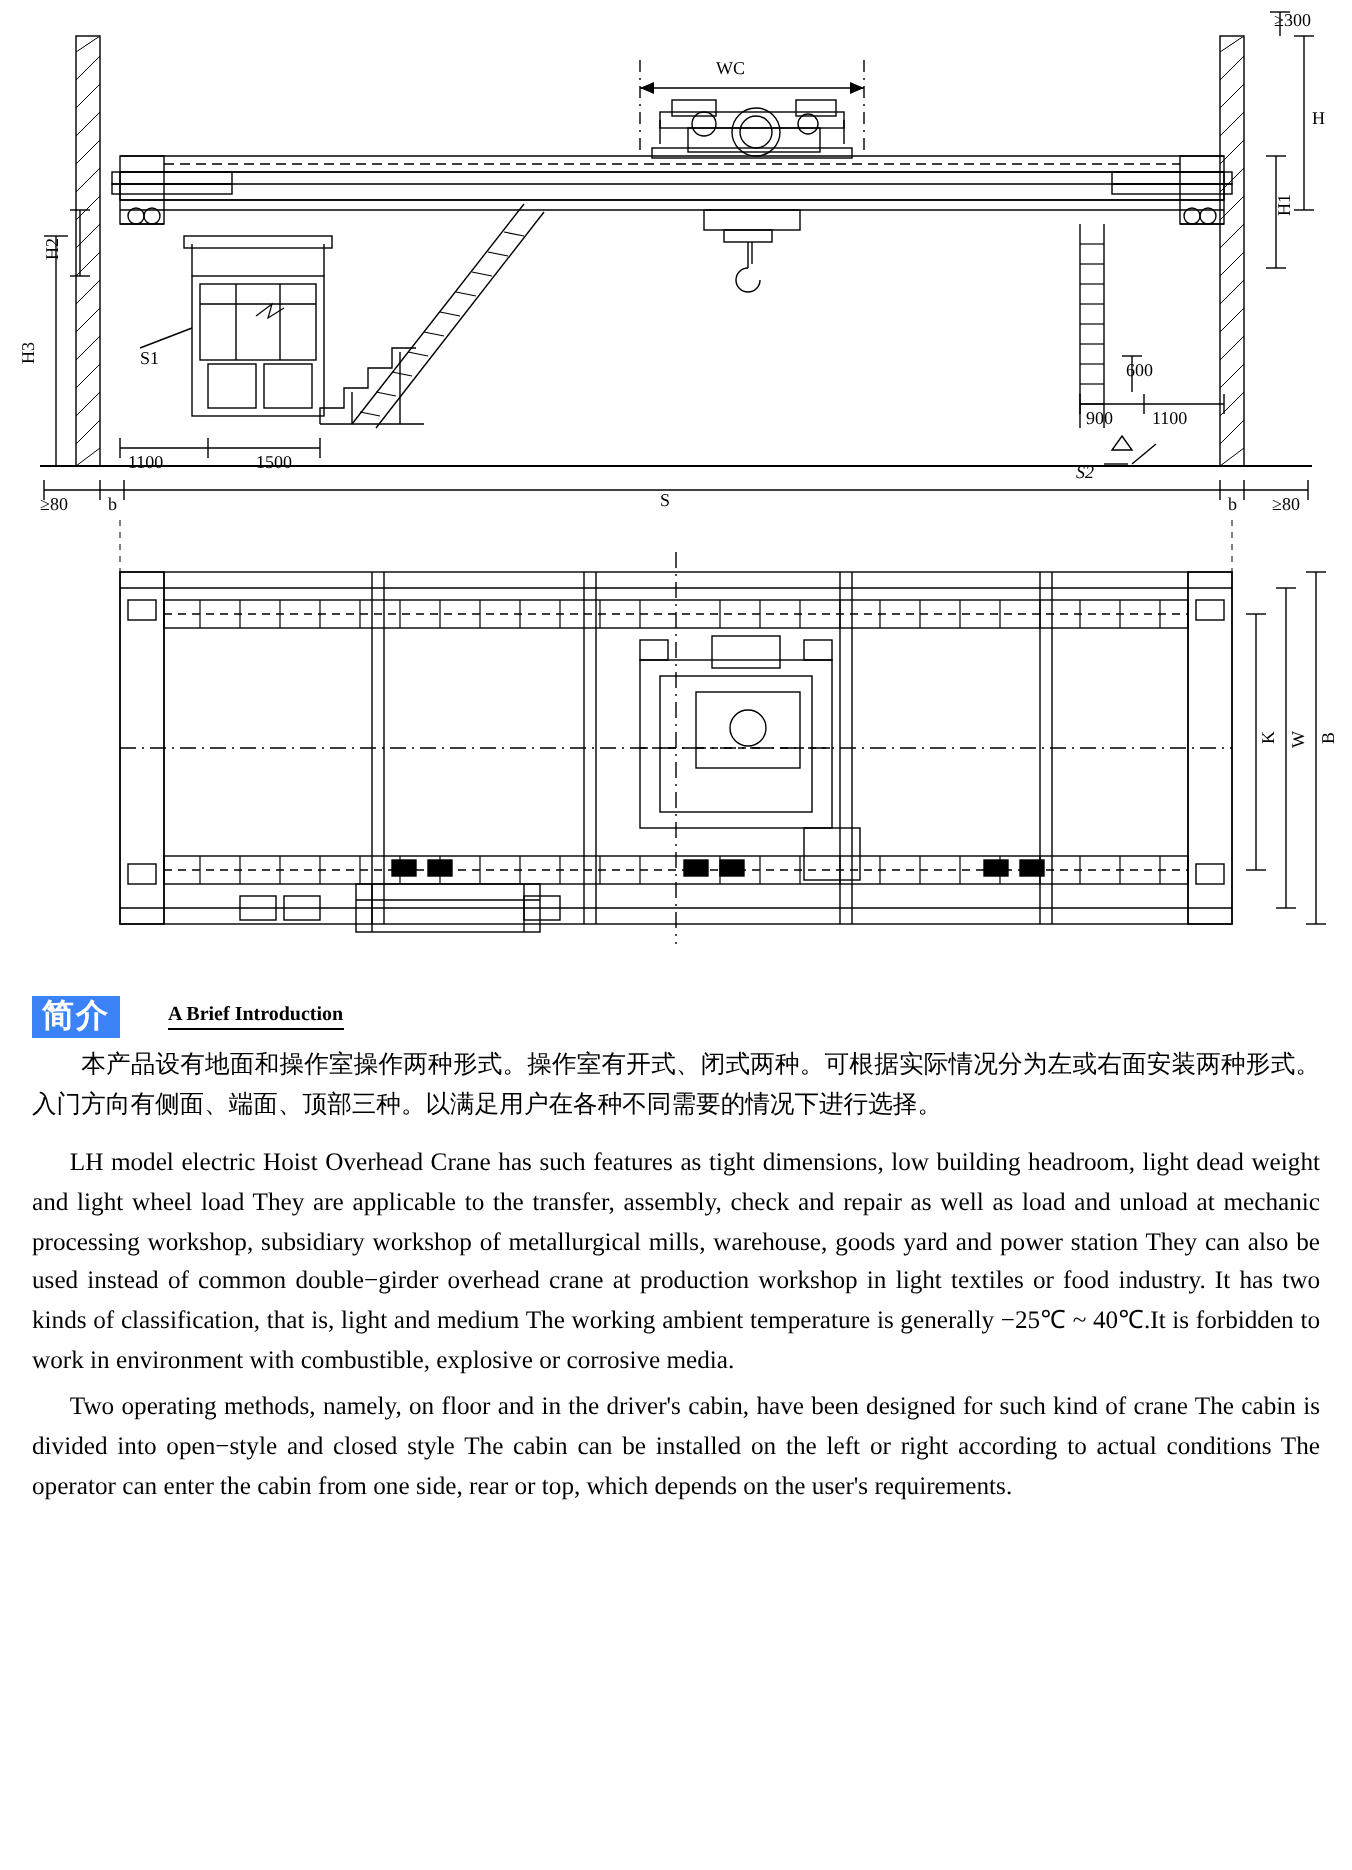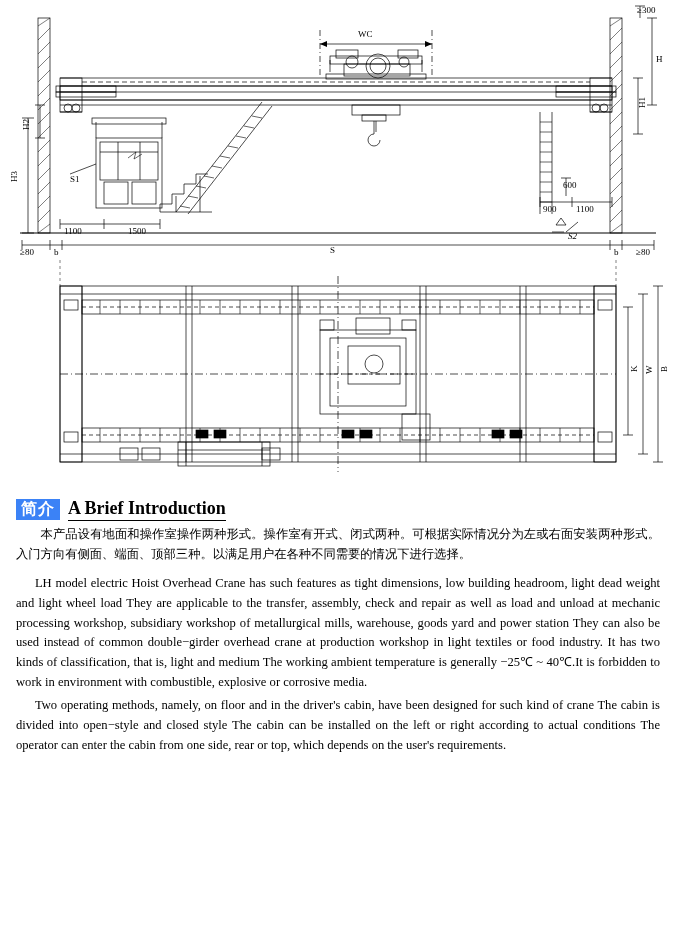--- a/index.html
+++ b/index.html
@@ -65,22 +65,22 @@
     font-family: "DejaVu Sans", sans-serif;
     font-weight: bold;
     font-size: 16px;
     padding: 2px 5px 3px 5px;
     line-height: 1;
     letter-spacing: 1px;
   }
   .intro-head .en {
     font-family: "Liberation Serif", serif;
     font-weight: bold;
-    font-size: 18px;
-    margin-left: 8px;
+    font-size: 10px;
+    margin-left: 24px;
     border-bottom: 1.5px solid #000;
     padding-bottom: 1px;
   }
   p.cn-para {
     font-family: "DejaVu Sans", sans-serif;
     font-size: 12.3px;
     line-height: 1.62;
     margin: 0 0 3px 0;
     text-align: justify;
     text-justify: inter-ideograph;
@@ -419,21 +419,21 @@
       </g>
     </svg>
 
     <div class="dim-label" style="left:358px; top:30px;">WC</div>
     <div class="dim-label" style="left:637px; top:6px;">≥300</div>
     <div class="dim-label" style="left:656px; top:55px;">H</div>
     <div class="dim-label vert" style="left:638px; top:108px;">H1</div>
     <div class="dim-label vert" style="left:22px; top:130px;">H2</div>
     <div class="dim-label vert" style="left:10px; top:182px;">H3</div>
     <div class="dim-label" style="left:70px; top:175px;">S1</div>
-    <div class="dim-label" style="left:568px; top:232px;font-style:italic;">S2</div>
+    <div class="dim-label" style="left:538px; top:232px;font-style:italic;">S2</div>
     <div class="dim-label" style="left:563px; top:181px;">600</div>
     <div class="dim-label" style="left:543px; top:205px;">900</div>
     <div class="dim-label" style="left:576px; top:205px;">1100</div>
     <div class="dim-label" style="left:64px; top:227px;">1100</div>
     <div class="dim-label" style="left:128px; top:227px;">1500</div>
     <div class="dim-label" style="left:20px; top:248px;">≥80</div>
     <div class="dim-label" style="left:54px; top:248px;">b</div>
     <div class="dim-label" style="left:330px; top:246px;">S</div>
     <div class="dim-label" style="left:614px; top:248px;">b</div>
     <div class="dim-label" style="left:636px; top:248px;">≥80</div>

